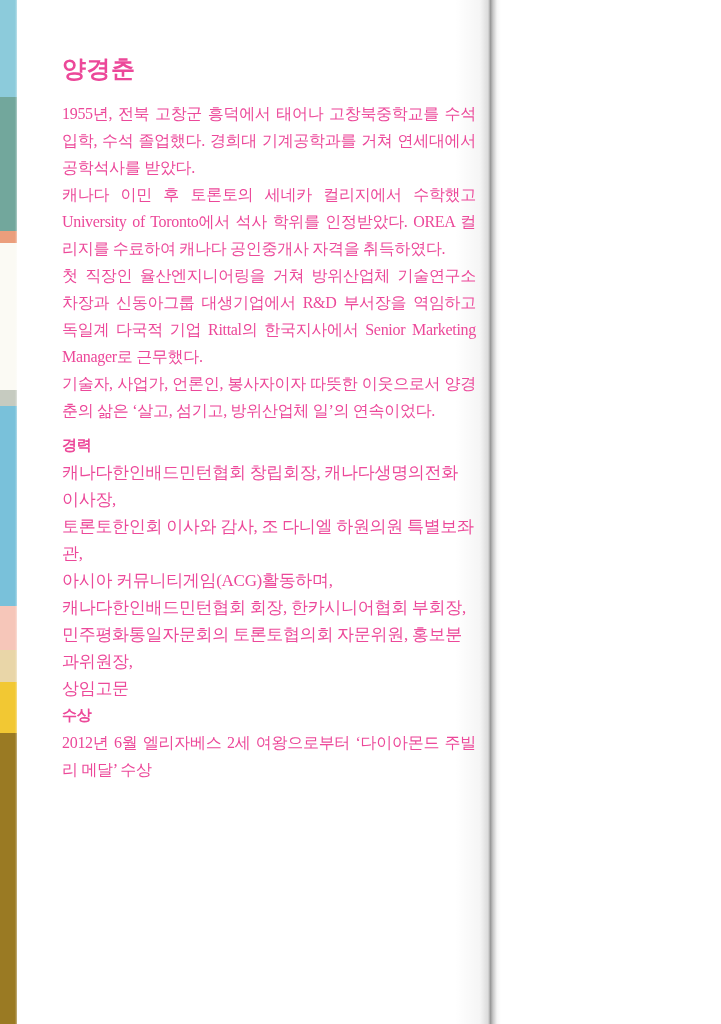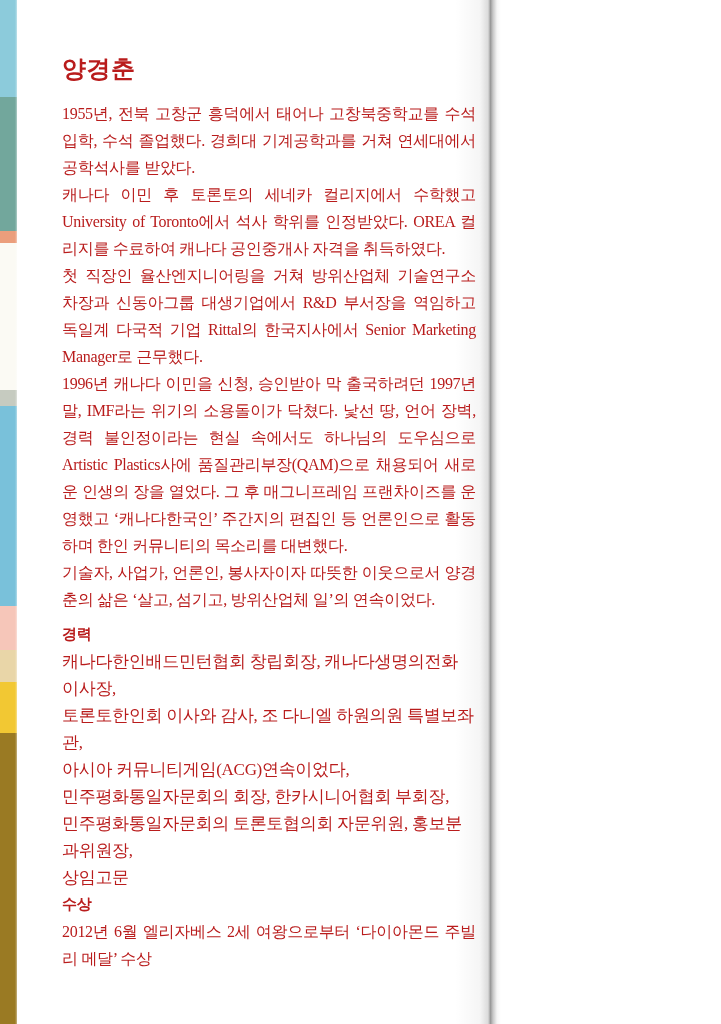--- a/index.html
+++ b/index.html
@@ -3,21 +3,21 @@
 <meta charset="utf-8">
 <style>
   html, body { margin: 0; padding: 0; background: #ffffff; }
   .page {
     position: relative;
     width: 721px;
     height: 1024px;
     background: #ffffff;
     overflow: hidden;
     font-family: "Liberation Serif", "DejaVu Serif", serif;
-    color: #b91c1c;
+    color: #ec4899;
   }
   
   .art-strip {
     position: absolute;
     left: 0; top: 0;
     width: 17px; height: 1024px;
   }
   .art-strip-edge {
     position: absolute;
     left: 15px; top: 0;
@@ -87,30 +87,29 @@
   <div class="page-fold"></div>
 
   <div class="content">
 
     <h1 class="title">양경춘</h1>
 
     <div class="bio">
       <p>1955년, 전북 고창군 흥덕에서 태어나 고창북중학교를 수석 입학, 수석 졸업했다. 경희대 기계공학과를 거쳐 연세대에서 공학석사를 받았다.</p>
       <p>캐나다 이민 후 토론토의 세네카 컬리지에서 수학했고 University of Toronto에서 석사 학위를 인정받았다. OREA 컬리지를 수료하여 캐나다 공인중개사 자격을 취득하였다.</p>
       <p>첫 직장인 율산엔지니어링을 거쳐 방위산업체 기술연구소 차장과 신동아그룹 대생기업에서 R&amp;D 부서장을 역임하고 독일계 다국적 기업 Rittal의 한국지사에서 Senior Marketing Manager로 근무했다.</p>
-      <p>1996년 캐나다 이민을 신청, 승인받아 막 출국하려던 1997년 말, IMF라는 위기의 소용돌이가 닥쳤다. 낯선 땅, 언어 장벽, 경력 불인정이라는 현실 속에서도 하나님의 도우심으로 Artistic Plastics사에 품질관리부장(QAM)으로 채용되어 새로운 인생의 장을 열었다. 그 후 매그니프레임 프랜차이즈를 운영했고 ‘캐나다한국인’ 주간지의 편집인 등 언론인으로 활동하며 한인 커뮤니티의 목소리를 대변했다.</p>
       <p>기술자, 사업가, 언론인, 봉사자이자 따뜻한 이웃으로서 양경춘의 삶은 ‘살고, 섬기고, 방위산업체 일’의 연속이었다.</p>
     </div>
 
     <h2 class="section-heading heading-career">경력</h2>
     <div class="career">
       <div class="career-item">캐나다한인배드민턴협회 창립회장, 캐나다생명의전화 이사장,</div>
       <div class="career-item">토론토한인회 이사와 감사, 조 다니엘 하원의원 특별보좌관,</div>
-      <div class="career-item">아시아 커뮤니티게임(ACG)연속이었다,</div>
-      <div class="career-item">민주평화통일자문회의 회장, 한카시니어협회 부회장,</div>
+      <div class="career-item">아시아 커뮤니티게임(ACG)활동하며,</div>
+      <div class="career-item">캐나다한인배드민턴협회 회장, 한카시니어협회 부회장,</div>
       <div class="career-item">민주평화통일자문회의 토론토협의회 자문위원, 홍보분과위원장,</div>
       <div class="career-item">상임고문</div>
     </div>
 
     <h2 class="section-heading heading-awards">수상</h2>
     <div class="awards">
       <p>2012년 6월 엘리자베스 2세 여왕으로부터 ‘다이아몬드 주빌리 메달’ 수상</p>
 
     </div>
 

